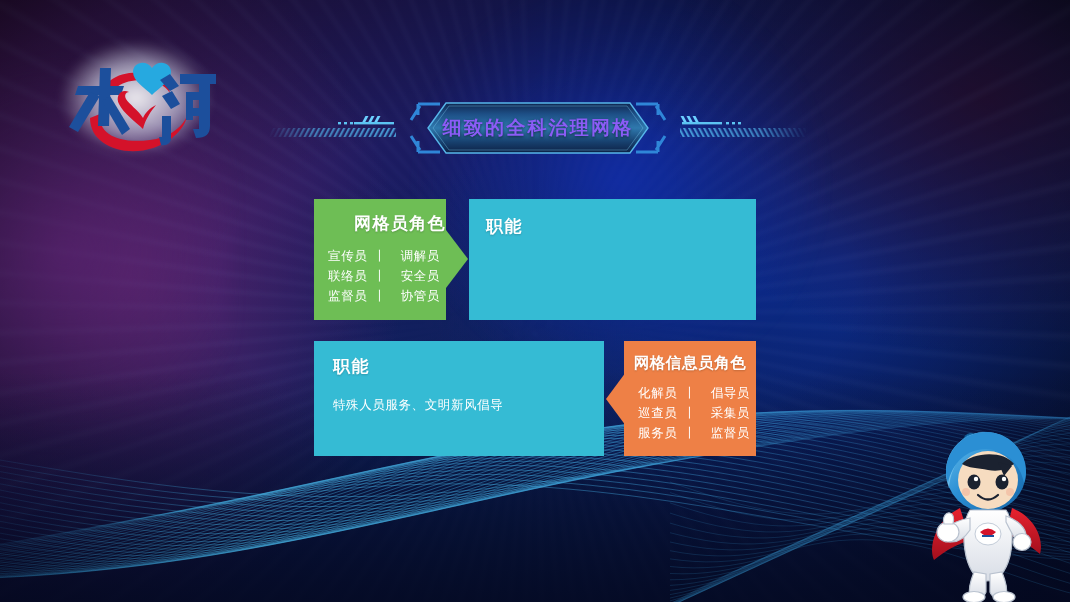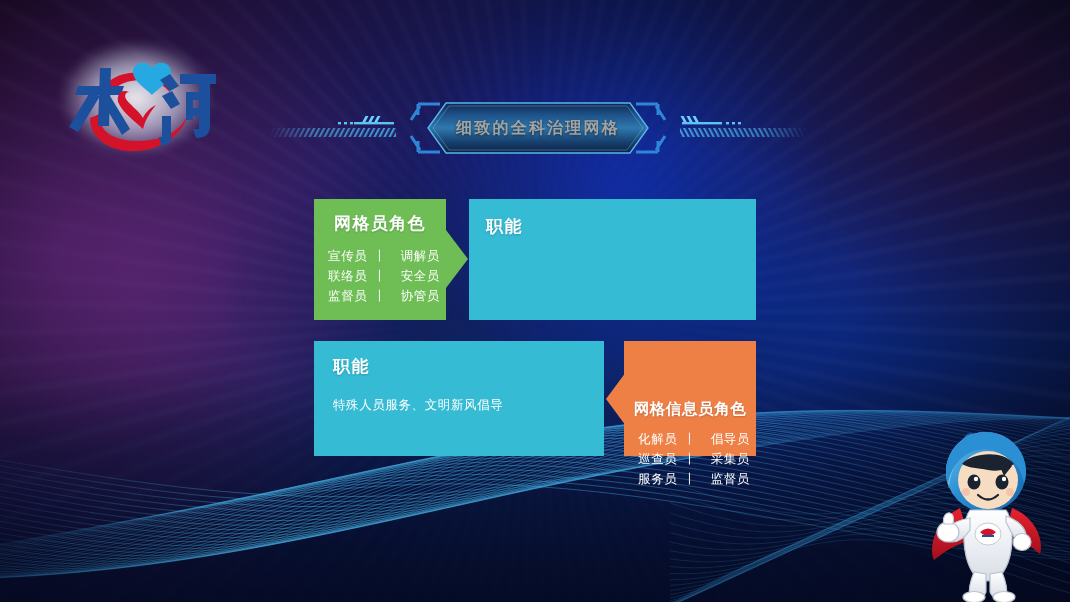--- a/index.html
+++ b/index.html
@@ -69,21 +69,21 @@
   .logo svg{position:absolute;inset:0;}
 
   
   .banner{
     position:absolute;left:268px;top:100px;width:540px;height:56px;
   }
   .banner svg{position:absolute;inset:0;}
   .banner-title{
     position:absolute;left:0;right:0;top:0;height:56px;
     display:flex;align-items:center;justify-content:center;
-    color:#a3a3a3;font-size:16px;letter-spacing:2.2px;font-weight:700;
+    color:#8b5cf6;font-size:19px;letter-spacing:2.2px;font-weight:700;
     text-shadow:0 1px 3px rgba(0,0,0,.55);
     font-family:Liberation Sans, sans-serif;
   }
 
   
   .box{position:absolute;box-sizing:border-box;}
   .box-title{
     color:#ffffff;font-weight:700;font-size:17px;letter-spacing:1.4px;
     text-shadow:0 1px 2px rgba(0,0,0,.2);
     font-family:"DejaVu Sans","Liberation Sans",sans-serif;
@@ -99,21 +99,21 @@
   
   #box-green{
     left:314px;top:199px;width:132px;height:121px;
     background:#6ebe55;
     padding:0;
   }
   #green-arrow{
     position:absolute;left:446px;top:230px;width:22px;height:58px;
   }
   #box-green .inner{padding:13px 0 0 0;text-align:center;}
-  #box-green .box-title{display:block;margin-bottom:11px;}
+  #box-green .box-title{display:block;margin-bottom:11px;text-align:right;}
 
   
   #box-teal-top{
     left:469px;top:199px;width:287px;height:121px;
     background:#35bbd4;
   }
   #box-teal-top .inner{padding:16px 0 0 17px;}
   #box-teal-top .box-title{display:block;margin-bottom:17px;}
 
   
@@ -122,21 +122,21 @@
     background:#35bbd4;
   }
   #box-teal-bottom .inner{padding:14px 0 0 19px;}
   #box-teal-bottom .box-title{display:block;margin-bottom:17px;}
 
   
   #box-orange{
     left:624px;top:341px;width:132px;height:115px;
     background:#ee8046;
   }
-  #box-orange .inner{padding:12px 0 0 0;text-align:center;margin-top:46px;}
+  #box-orange .inner{padding:12px 0 0 0;text-align:center;}
   #box-orange .box-title{display:block;margin-bottom:9px;font-size:15.5px;letter-spacing:.6px;}
   #orange-notch{
     position:absolute;left:606px;top:372px;width:20px;height:54px;
   }
 
   
   .mascot{position:absolute;right:2px;bottom:0px;width:148px;height:180px;}
   .mascot svg{position:absolute;inset:0;}
 </style>
 </head>

